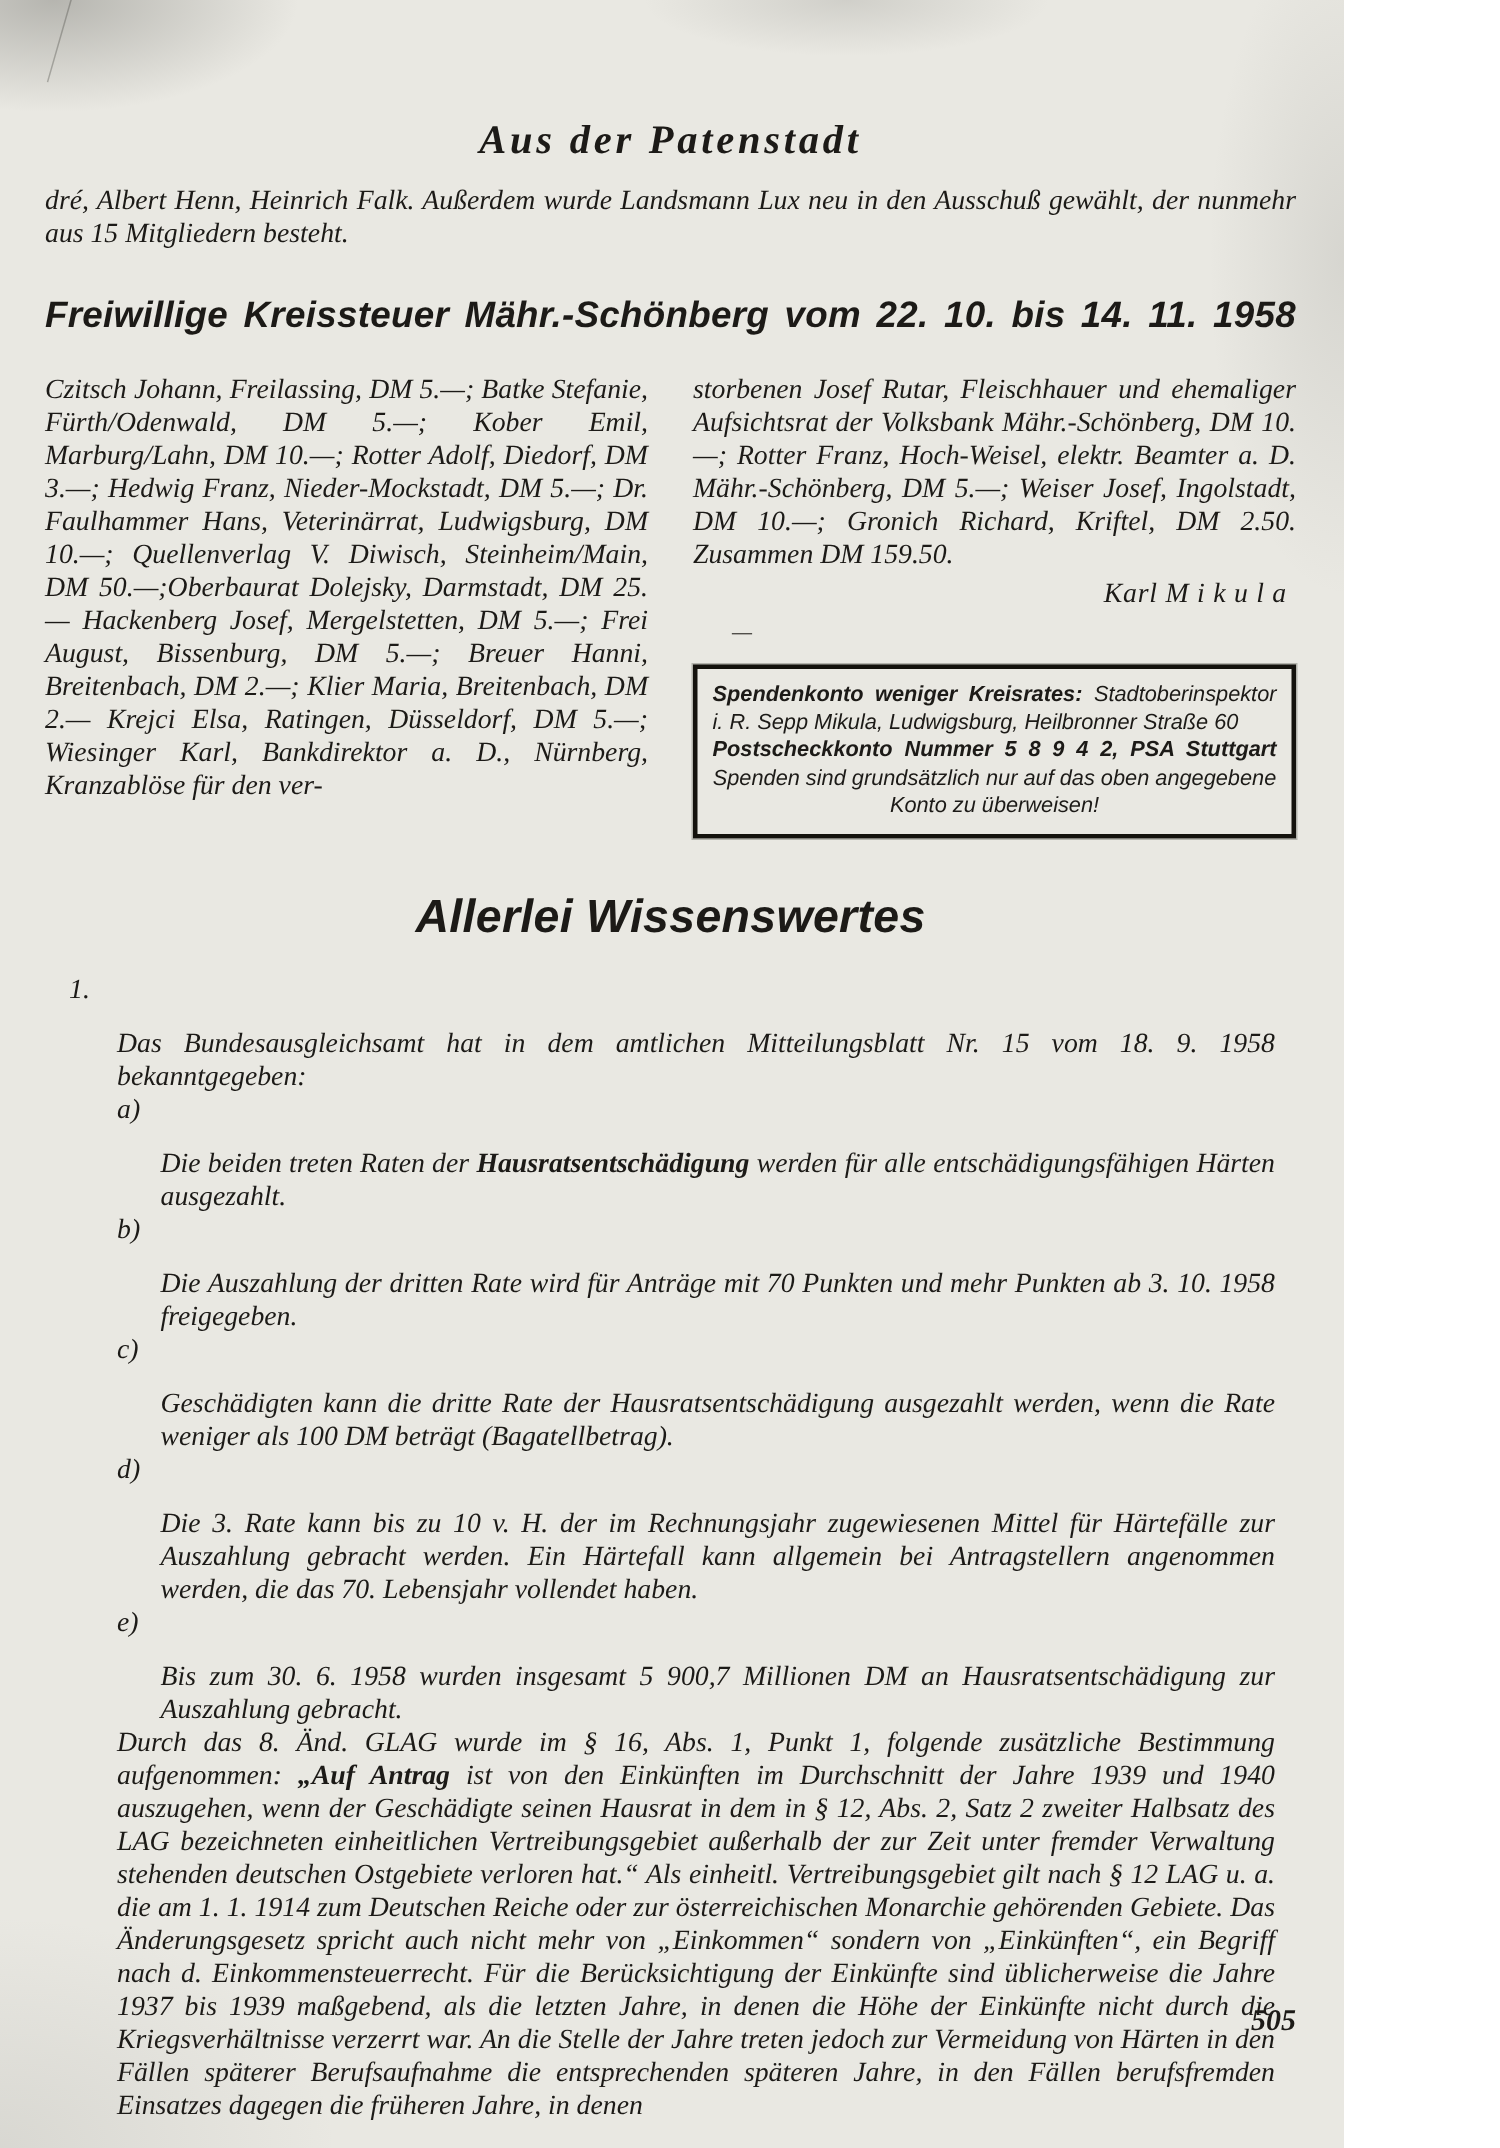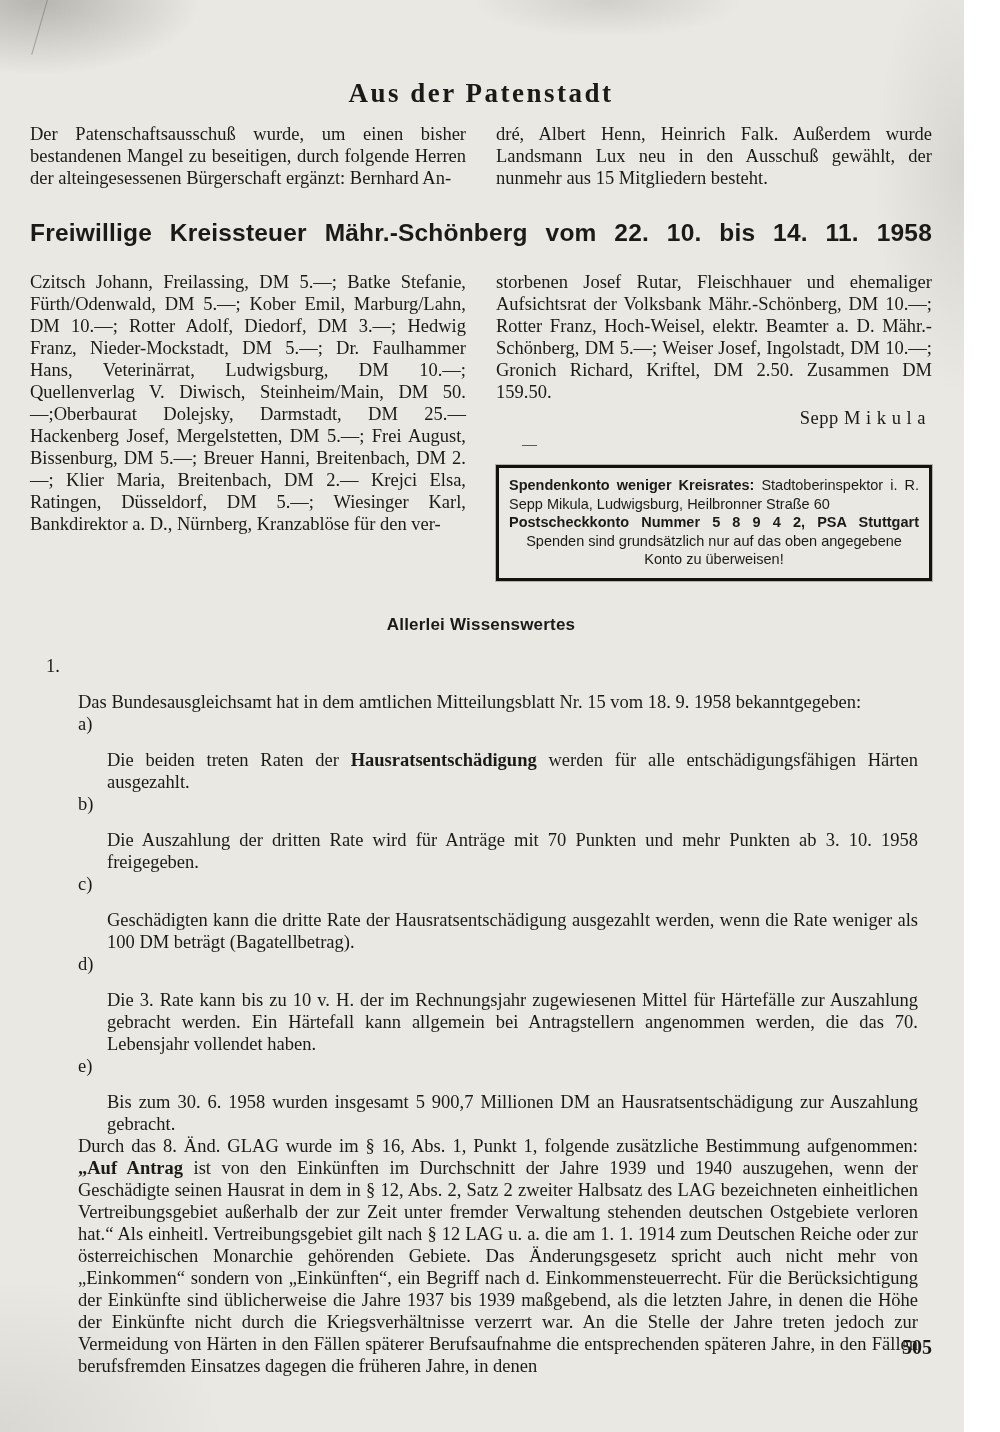--- a/index.html
+++ b/index.html
@@ -4,31 +4,32 @@
 <title>Aus der Patenstadt</title>
 <style>
   * { box-sizing: border-box; }
   html, body { margin: 0; padding: 0; }
   body {
     width: 1000px;
     font-family: "Liberation Serif", "DejaVu Serif", serif;
   }
   .page {
     position: relative;
-    width: 964px;
+    width: 896px;
     height: 1432px;
     overflow: hidden;
     color: #1c1a17;
     background:
       radial-gradient(ellipse 240px 110px at 4% 0%, rgba(105,105,100,0.40), rgba(105,105,100,0) 68%),
       radial-gradient(ellipse 180px 50px at 63% 0%, rgba(120,120,115,0.22), rgba(120,120,115,0) 75%),
       radial-gradient(ellipse 320px 220px at 0% 100%, rgba(130,130,125,0.16), rgba(130,130,125,0) 70%),
       radial-gradient(ellipse 120px 300px at 100% 12%, rgba(130,130,125,0.18), rgba(130,130,125,0) 75%),
       #e9e8e2;
     padding: 78px 32px 0 30px;
+    font-style: italic;
   }
   
   .page::before {
     content: "";
     position: absolute;
     left: 40px; top: -8px;
     width: 1px; height: 64px;
     background: rgba(70,70,64,0.35);
     transform: rotate(16deg);
   }
@@ -53,21 +54,21 @@
     font-size: 24.5px;
     letter-spacing: 0.2px;
     margin: 30px 0 24px;
     text-align: justify;
     text-align-last: justify;
     white-space: normal;
   }
   .sans-headline.centered {
     text-align: left;
     text-align-last: center;
-    font-size: 17px;
+    font-size: 31px;
     margin: 34px 0 20px;
   }
 
   .signature {
     text-align: right;
     font-size: 18.5px;
     line-height: 24px;
     padding-right: 6px;
     margin-top: 3px;
     letter-spacing: 0.5px;
@@ -118,32 +119,31 @@
   }
 </style>
 </head>
 <body>
 
 <div class="page">
 
   <section>
     <h1 class="serif-title">Aus der Patenstadt</h1>
     <div class="cols">
-      <div class="col body-text">Der Patenschaftsausschuß wurde, um einen bisher bestandenen Mangel zu beseitigen, durch folgende Herren der alteingesessenen Bürgerschaft ergänzt: Bernhard An-</div>
       <div class="col body-text">dré, Albert Henn, Heinrich Falk. Außerdem wurde Landsmann Lux neu in den Ausschuß gewählt, der nunmehr aus 15 Mitgliedern besteht.</div>
     </div>
   </section>
 
   <section>
     <h2 class="sans-headline">Freiwillige Kreissteuer Mähr.-Schönberg vom 22. 10. bis 14. 11. 1958</h2>
     <div class="cols">
       <div class="col body-text">Czitsch Johann, Freilassing, DM 5.—; Batke Stefanie, Fürth/Odenwald, DM 5.—; Kober Emil, Marburg/Lahn, DM 10.—; Rotter Adolf, Diedorf, DM 3.—; Hedwig Franz, Nieder-Mockstadt, DM 5.—; Dr. Faulhammer Hans, Veterinärrat, Ludwigsburg, DM 10.—; Quellenverlag V. Diwisch, Steinheim/Main, DM 50.—;Oberbaurat Dolejsky, Darmstadt, DM 25.— Hackenberg Josef, Mergelstetten, DM 5.—; Frei August, Bissenburg, DM 5.—; Breuer Hanni, Breitenbach, DM 2.—; Klier Maria, Breitenbach, DM 2.— Krejci Elsa, Ratingen, Düsseldorf, DM 5.—; Wiesinger Karl, Bankdirektor a. D., Nürnberg, Kranzablöse für den ver-</div>
       <div class="col">
         <div class="body-text">storbenen Josef Rutar, Fleischhauer und ehemaliger Aufsichtsrat der Volksbank Mähr.-Schönberg, DM 10.—; Rotter Franz, Hoch-Weisel, elektr. Beamter a. D. Mähr.-Schönberg, DM 5.—; Weiser Josef, Ingolstadt, DM 10.—; Gronich Richard, Kriftel, DM 2.50. Zusammen DM 159.50.</div>
-        <div class="signature">Sepp M i k u l a</div>
+        <div class="signature">Karl M i k u l a</div>
         <div class="sig-dash">—</div>
         <div class="donation-box">
           <p class="box-l1"><span class="strong">Spendenkonto weniger Kreisrates:</span><span> Stadtoberinspektor i. R. Sepp Mikula, Ludwigsburg, Heilbronner Straße 60</span></p>
           <p class="box-l2">Postscheckkonto Nummer 5 8 9 4 2, PSA Stuttgart</p>
           <p class="box-l3">Spenden sind grundsätzlich nur auf das oben angegebene Konto zu überweisen!</p>
         </div>
       </div>
     </div>
   </section>
 

